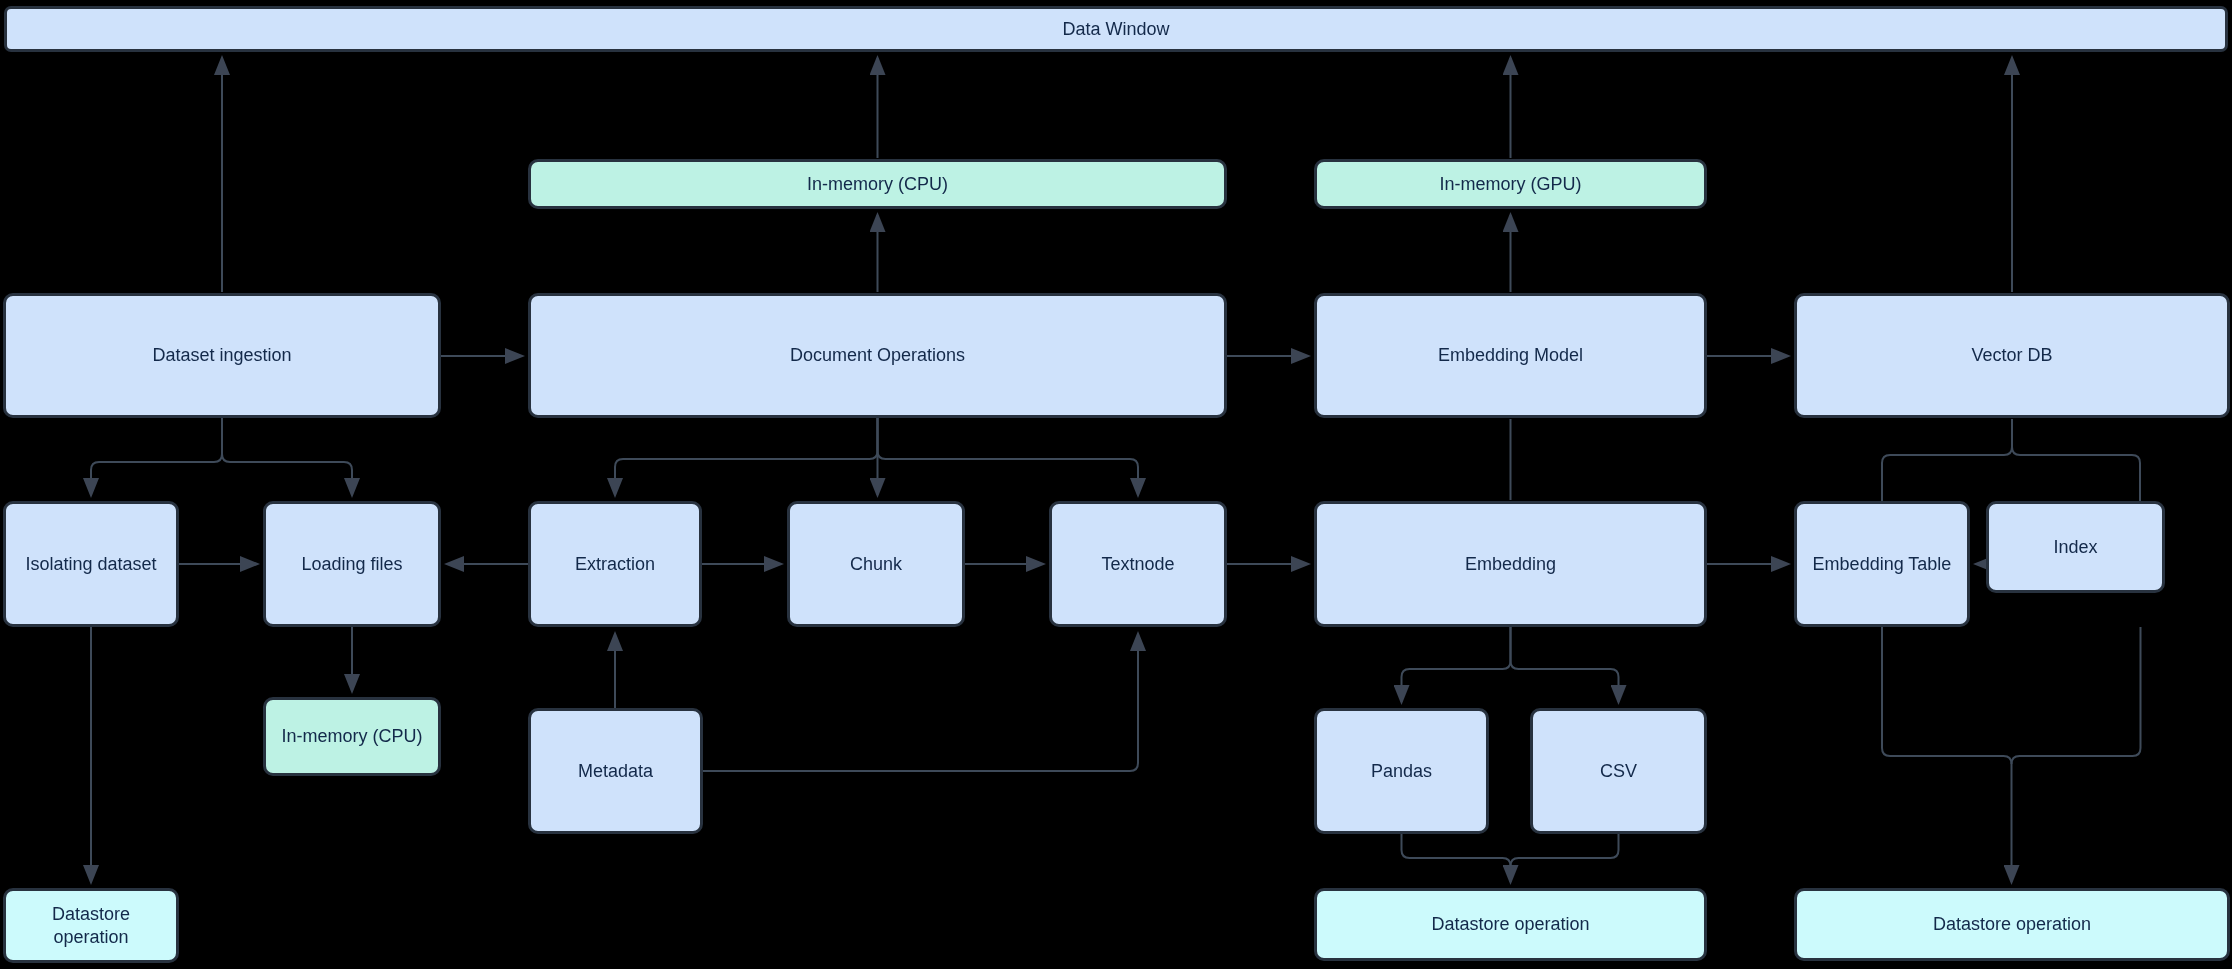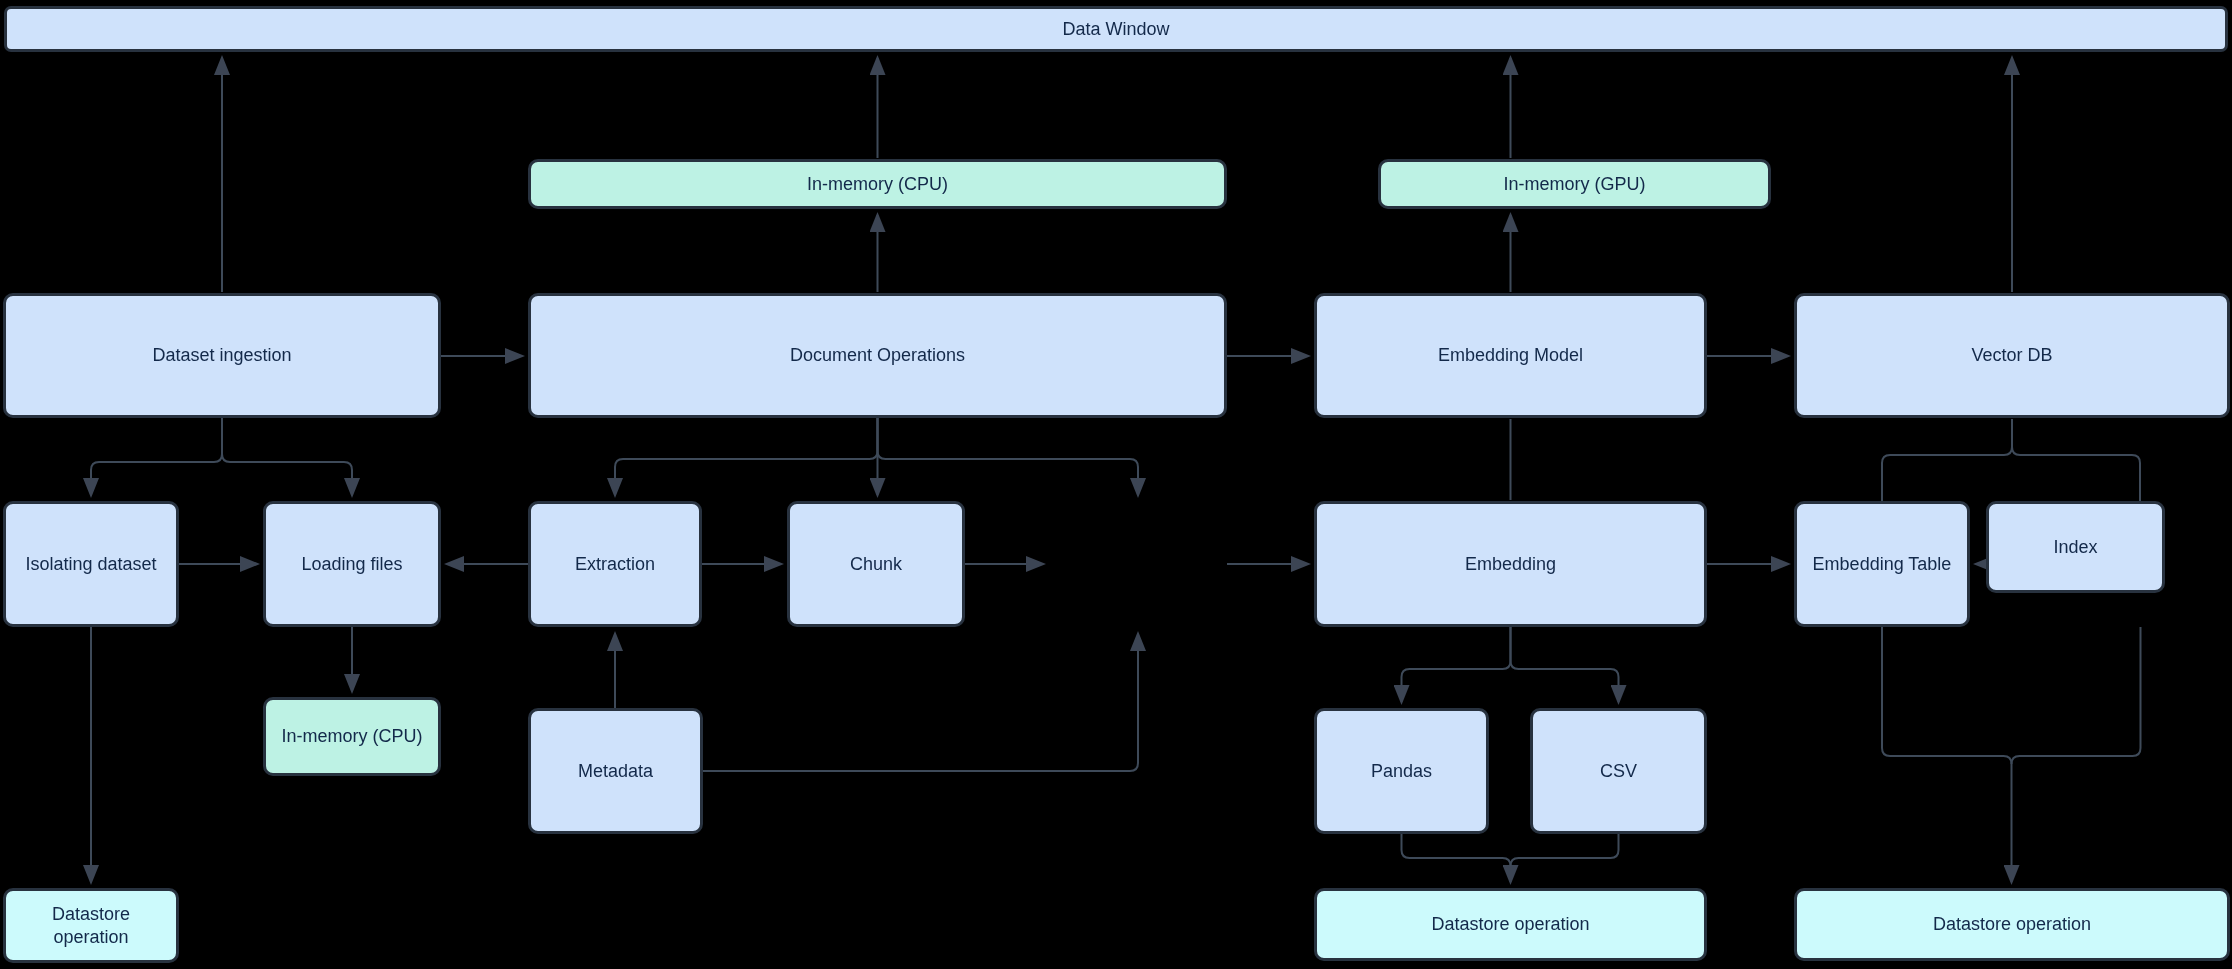--- a/index.html
+++ b/index.html
@@ -99,21 +99,21 @@
   </svg>
 
   <div class="node blue bar" style="left:4px; top:6px; width:2224px; height:46px;">
     <span>Data Window</span>
   </div>
 
   <div class="node mint" style="left:528px; top:159px; width:699px; height:50px;">
     <span>In-memory (CPU)</span>
   </div>
 
-  <div class="node mint" style="left:1378px; top:159px; width:393px; height:50px;justify-content:center;">
+  <div class="node mint" style="left:1314px; top:159px; width:393px; height:50px;justify-content:center;">
     <span>In-memory (GPU)</span>
   </div>
 
   <div class="node blue" style="left:3px; top:293px; width:438px; height:125px;">
     <span>Dataset ingestion</span>
   </div>
 
   <div class="node blue" style="left:528px; top:293px; width:699px; height:125px;">
     <span>Document Operations</span>
   </div>
@@ -135,20 +135,23 @@
   </div>
 
   <div class="node blue" style="left:528px; top:501px; width:174px; height:126px;">
     <span>Extraction</span>
   </div>
 
   <div class="node blue" style="left:787px; top:501px; width:178px; height:126px;">
     <span>Chunk</span>
   </div>
 
+  <div class="node blue" style="left:1049px; top:501px; width:178px; height:126px;">
+    <span>Textnode</span>
+  </div>
 
   <div class="node blue" style="left:1794px; top:501px; width:176px; height:126px;">
     <span>Embedding Table</span>
   </div>
 
   <div class="node blue" style="left:1314px; top:501px; width:393px; height:126px;">
     <span>Embedding</span>
   </div>
 
   <div class="node blue" style="left:1986px; top:501px; width:179px; height:92px;text-align:center;">

